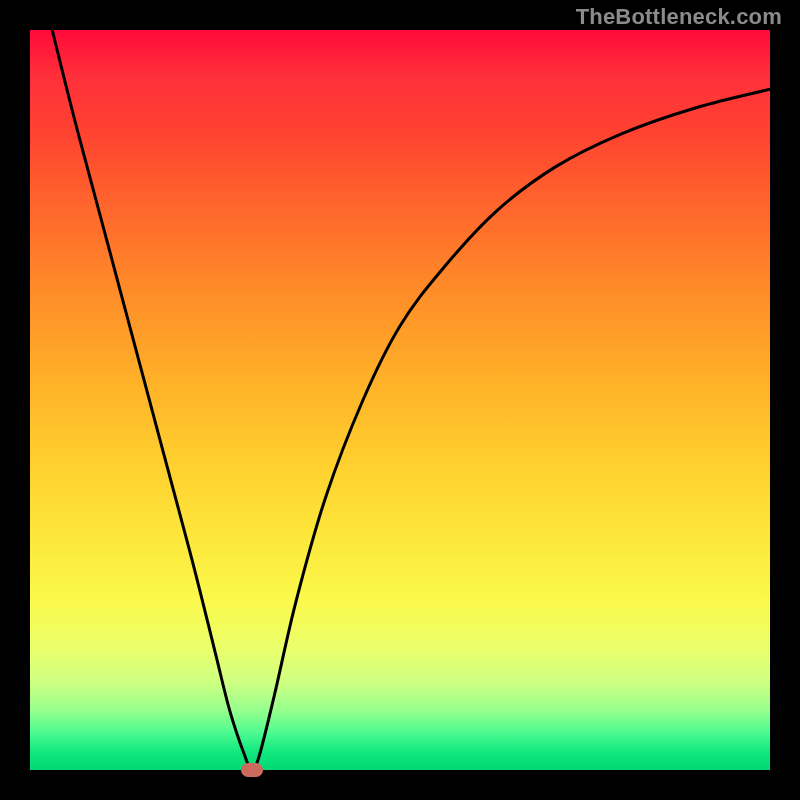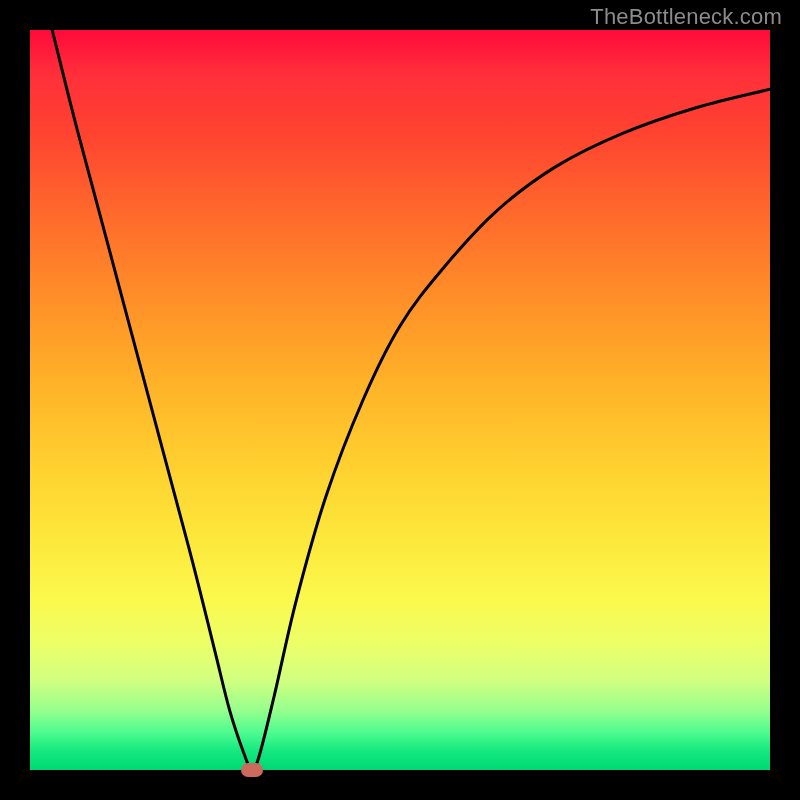--- a/index.html
+++ b/index.html
@@ -44,21 +44,21 @@
       #13e87f 97.5%,
       #00d873 100%
     );
   }
   .watermark {
     position: absolute;
     top: 4px;
     right: 18px;
     color: #8b8b8b;
     font-size: 22px;
-    font-weight: 400;
+    font-weight: 700;
     letter-spacing: 0.2px;
     user-select: none;
   }
   svg.curve {
     position: absolute;
     left: 0;
     top: 0;
   }
   .dot {
     position: absolute;

